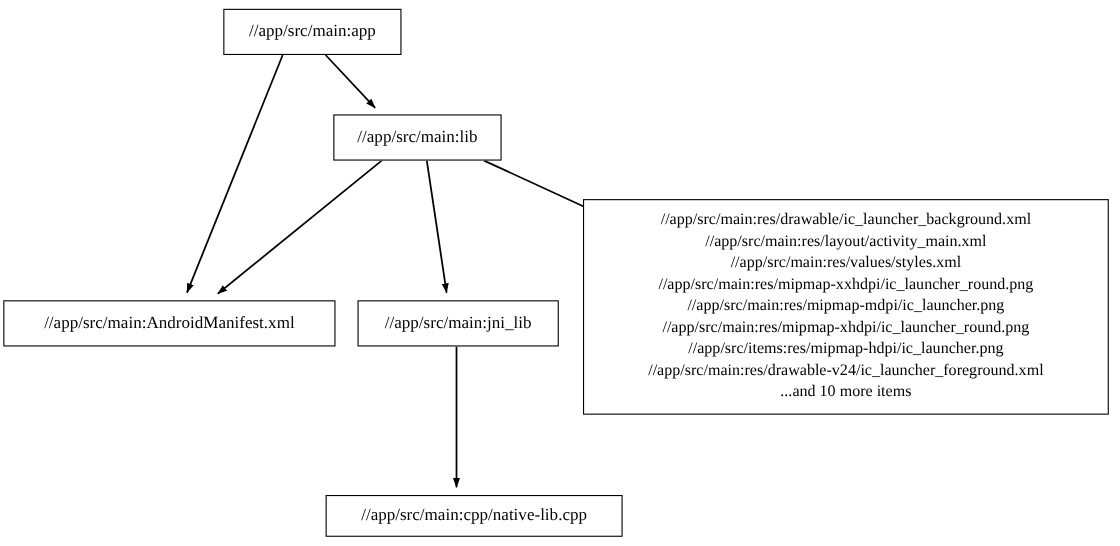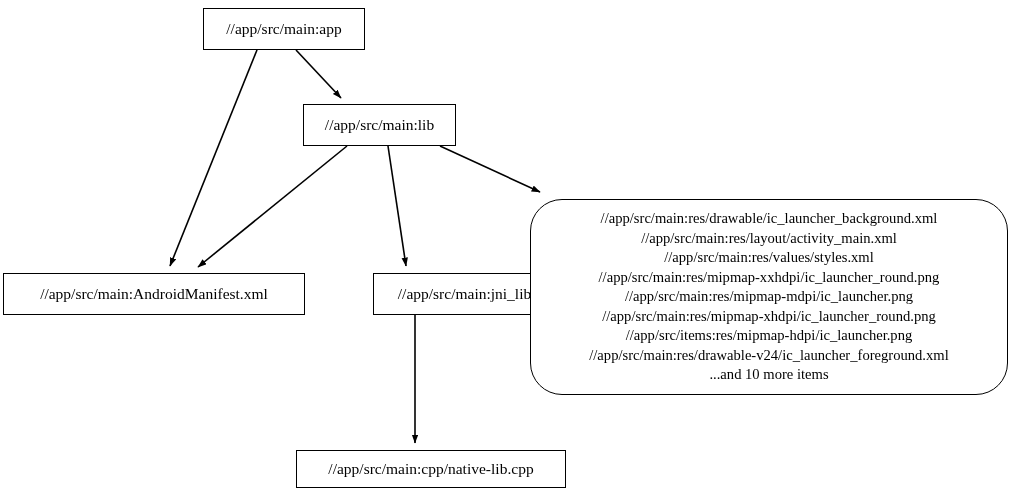--- a/index.html
+++ b/index.html
@@ -92,25 +92,25 @@
   </div>
 
   <div class="node" style="left:303px; top:104px; width:153px; height:42px;">
     <span class="node-label">//app/src/main:lib</span>
   </div>
 
   <div class="node" style="left:3px; top:273px; width:302px; height:42px;">
     <span class="node-label">//app/src/main:AndroidManifest.xml</span>
   </div>
 
-  <div class="node" style="left:325px; top:273px; width:183px; height:42px;margin-left:48px;">
+  <div class="node" style="left:325px; top:273px; width:183px; height:42px;">
     <span class="node-label">//app/src/main:jni_lib</span>
   </div>
 
-  <div class="node multiline" style="left:530px; top:199px; width:478px; height:196px;border-radius:32px;">
+  <div class="node multiline" style="left:530px; top:181px; width:478px; height:196px;">
     <span class="node-label">//app/src/main:res/drawable/ic_launcher_background.xml</span>
     <span class="node-label">//app/src/main:res/layout/activity_main.xml</span>
     <span class="node-label">//app/src/main:res/values/styles.xml</span>
     <span class="node-label">//app/src/main:res/mipmap-xxhdpi/ic_launcher_round.png</span>
     <span class="node-label">//app/src/main:res/mipmap-mdpi/ic_launcher.png</span>
     <span class="node-label">//app/src/main:res/mipmap-xhdpi/ic_launcher_round.png</span>
     <span class="node-label">//app/src/items:res/mipmap-hdpi/ic_launcher.png</span>
     <span class="node-label">//app/src/main:res/drawable-v24/ic_launcher_foreground.xml</span>
     <span class="node-label">...and 10 more items</span>
   </div>

